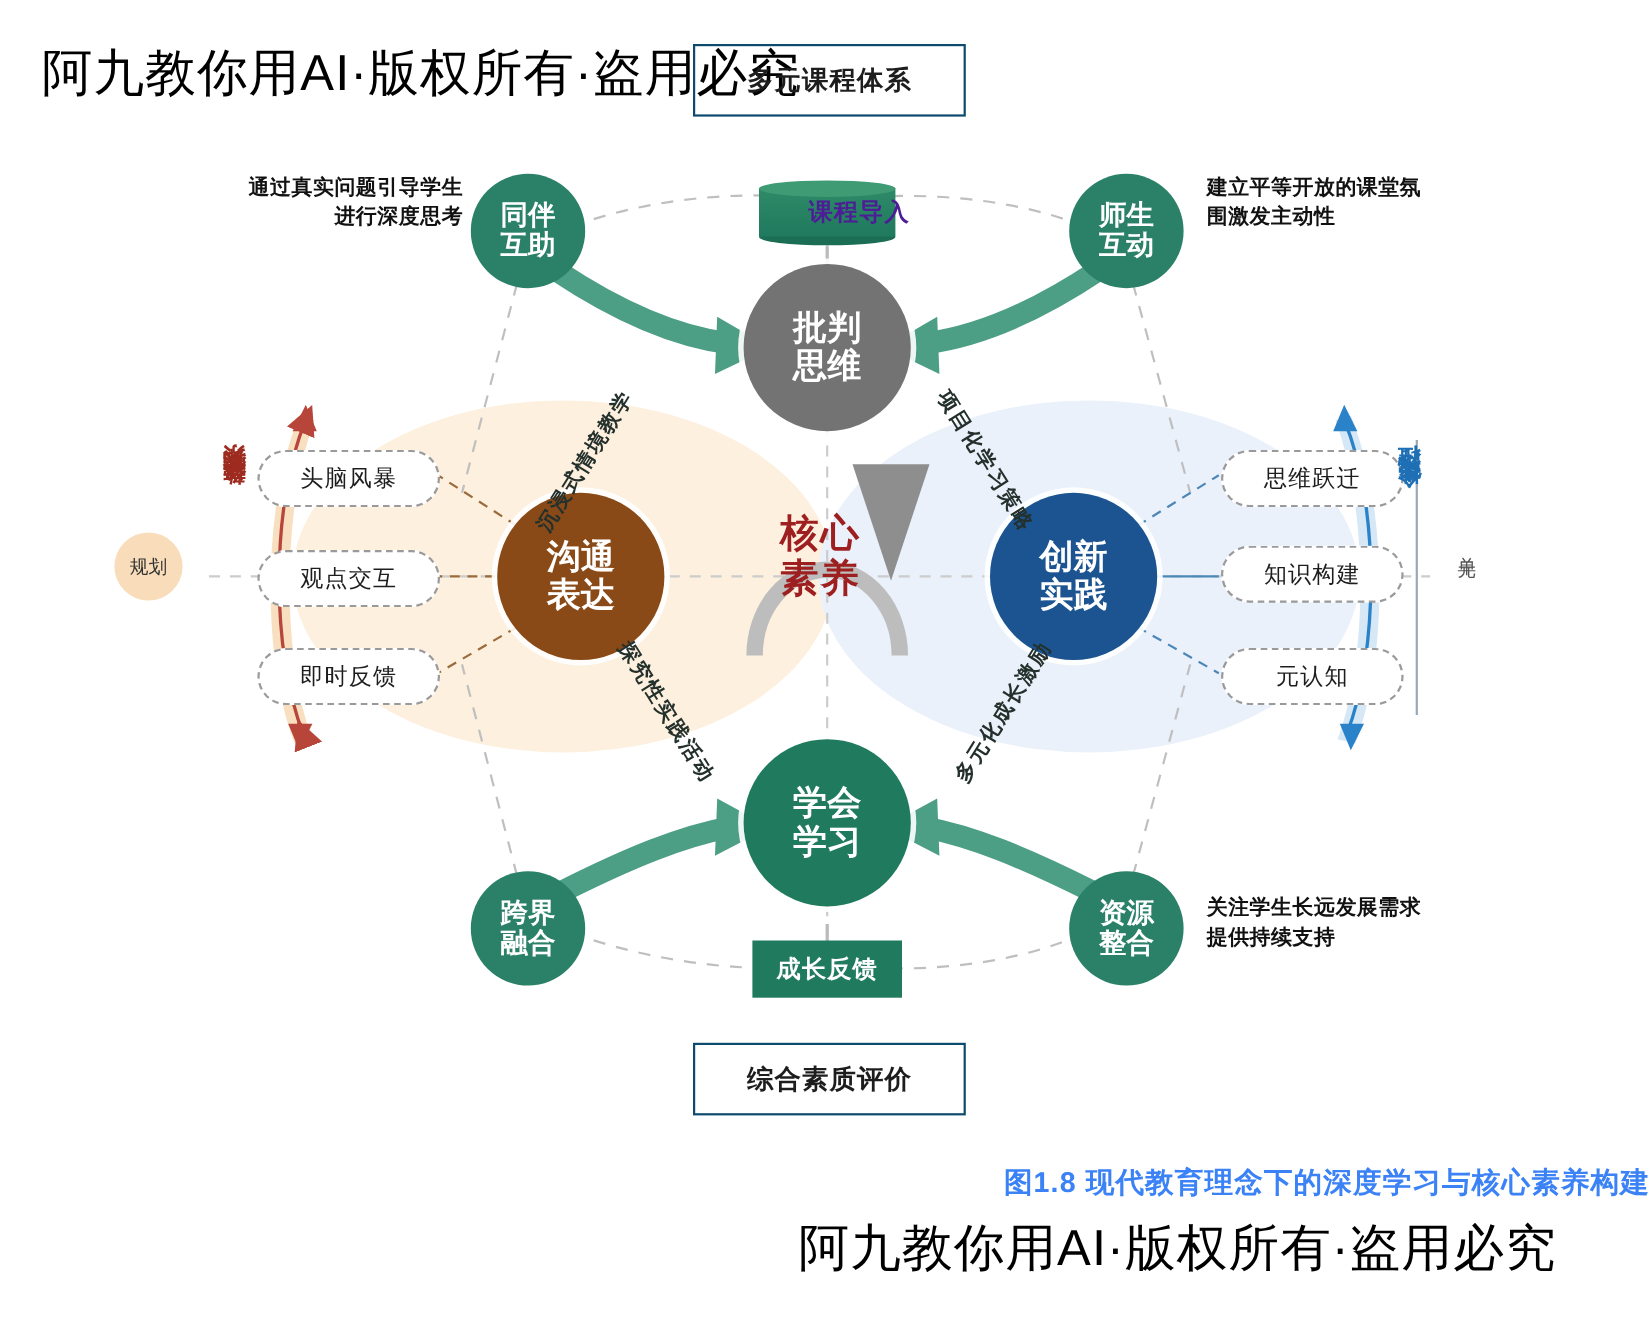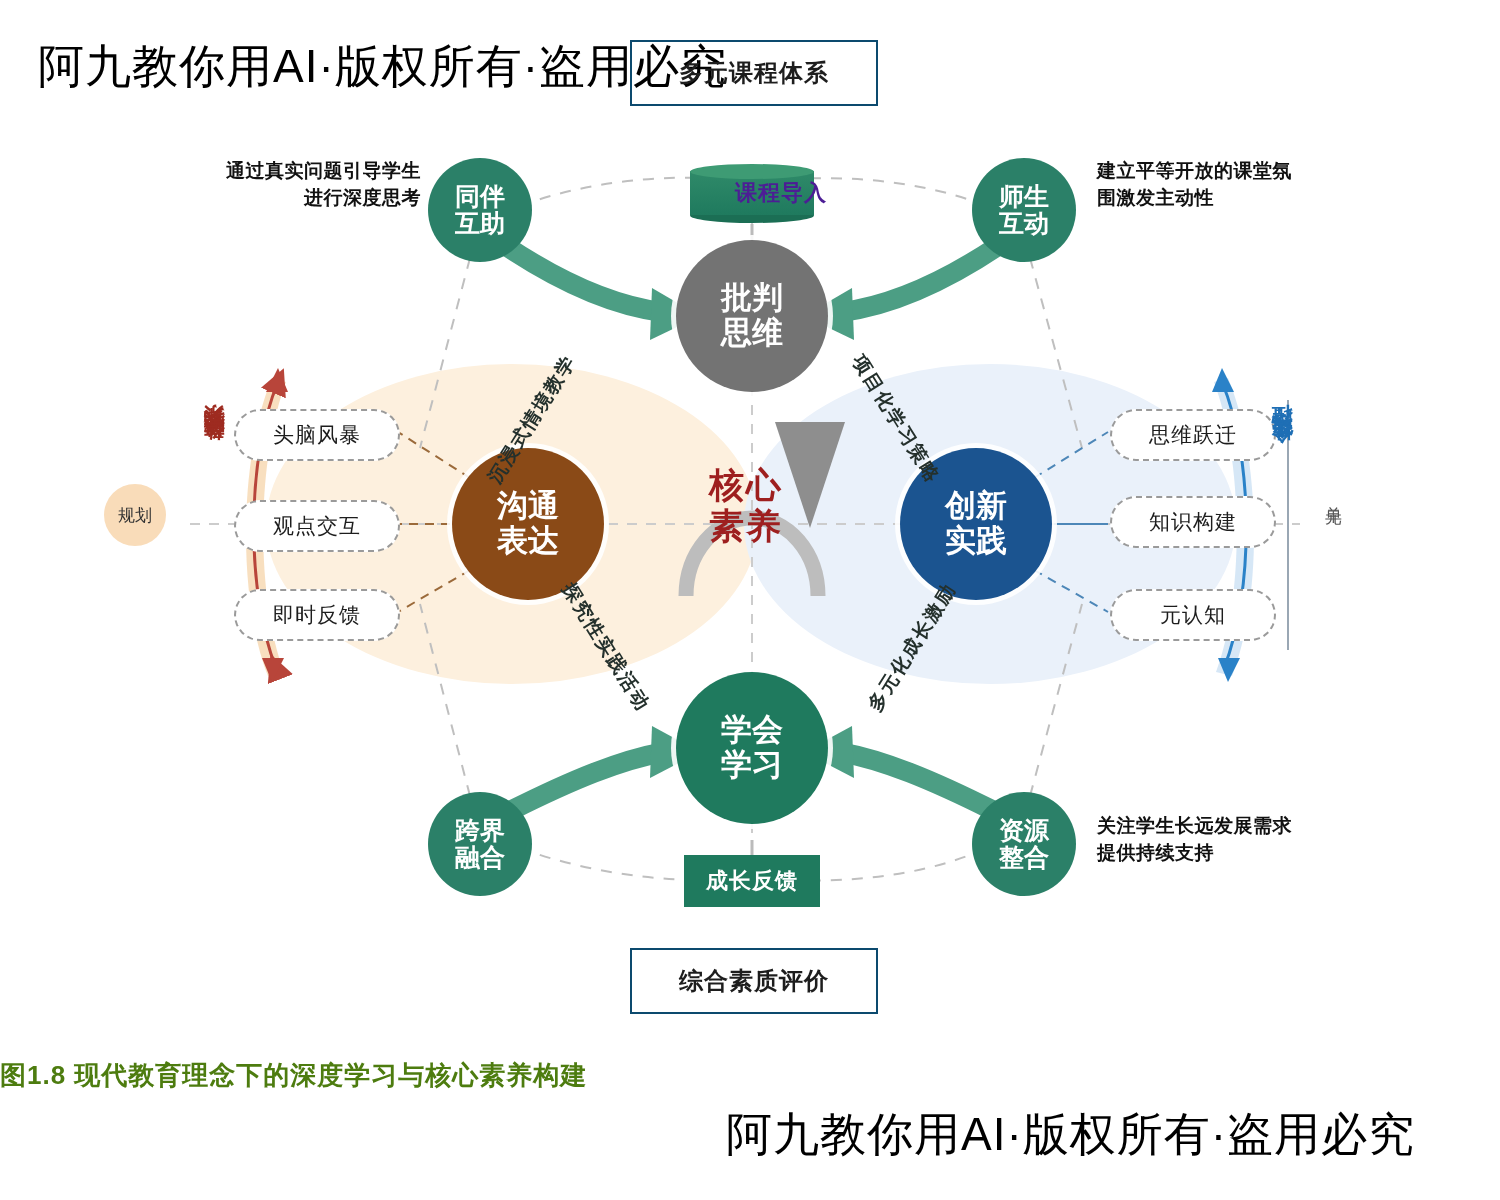--- a/index.html
+++ b/index.html
@@ -164,22 +164,22 @@
   #center-core{
     position:absolute;left:688px;top:465px;width:116px;
     text-align:center;
     color:#9e1f1f;font-size:35px;font-weight:700;line-height:1.16;
     letter-spacing:2px;
     z-index:9;
   }
 
   
   #caption{
-    position:absolute;left:0;top:1058px;width:1500px;text-align:left;
-    font-size:26px;font-weight:700;color:#4d7c0f;letter-spacing:1px;
+    position:absolute;left:0;top:1058px;width:1500px;text-align:right;
+    font-size:26px;font-weight:700;color:#3b82f6;letter-spacing:1px;
   }
 </style>
 </head>
 <body>
 
 <div id="stage">
 
   <svg width="1500" height="1200" style="position:absolute;left:0;top:0;">
     <defs>
       <linearGradient id="gradArrowG" x1="0" y1="0" x2="1" y2="1">

